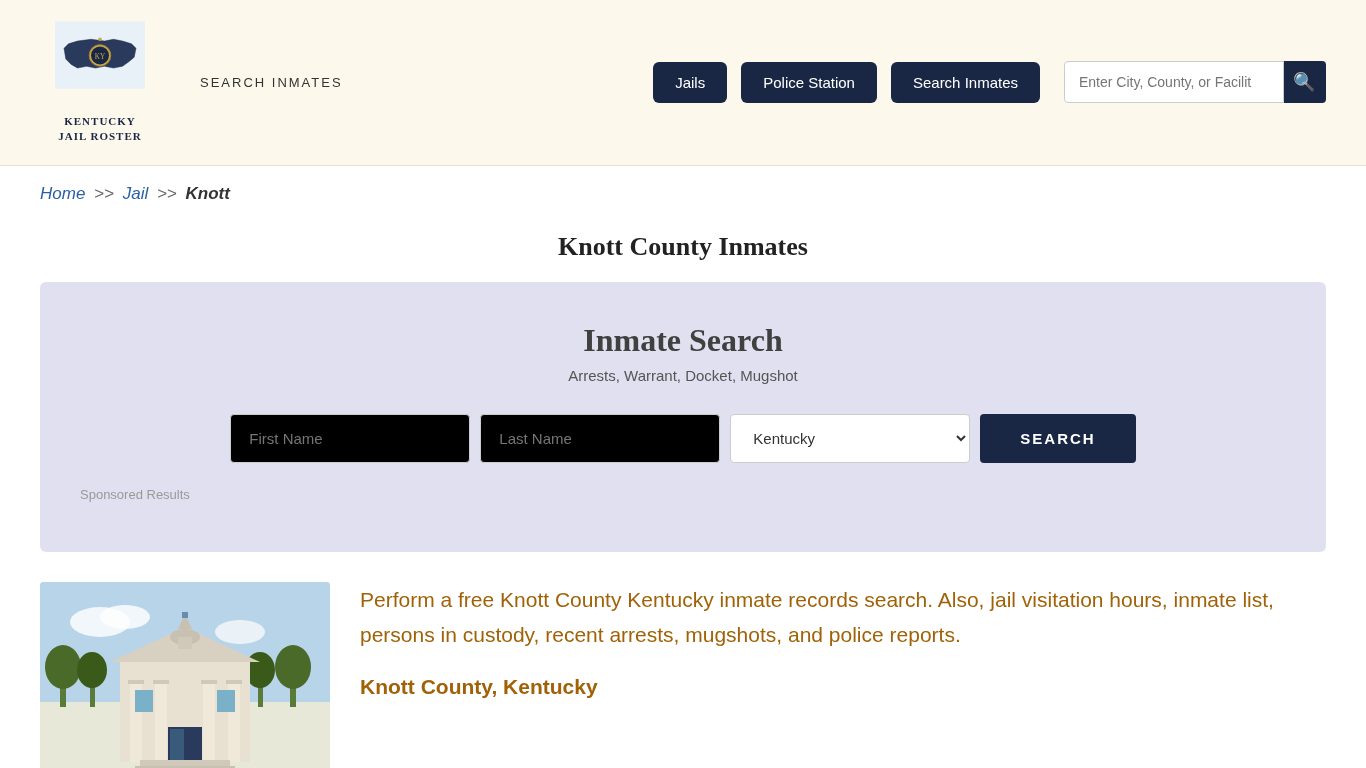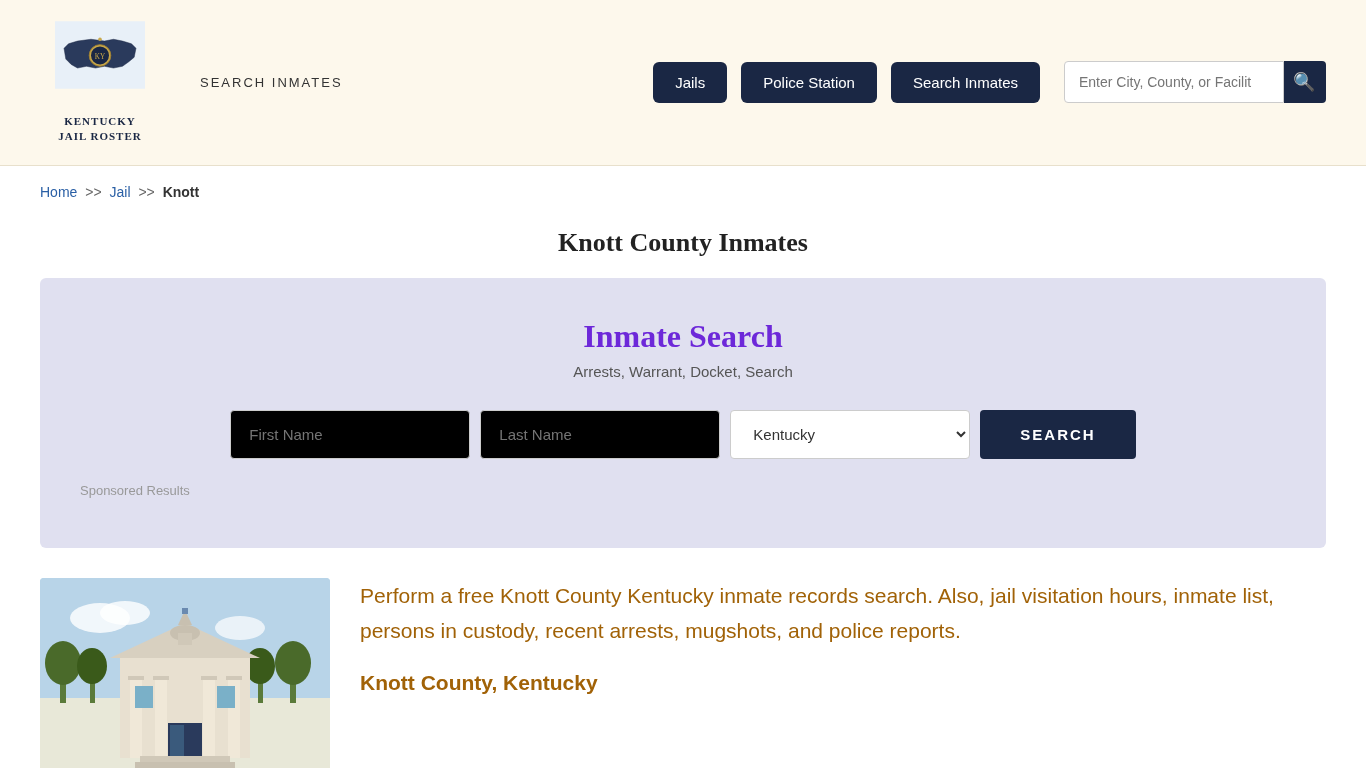--- a/index.html
+++ b/index.html
@@ -106,21 +106,22 @@
       font-size: 18px;
       display: flex;
       align-items: center;
       justify-content: center;
     }
 
     
     .breadcrumb-section {
       padding: 18px 40px;
       font-family: Arial, sans-serif;
-      font-size: 14px;
+      font-size: 17px;
+      font-style: italic;
     }
 
     .breadcrumb-section a {
       color: #2a5fa5;
       text-decoration: none;
     }
 
     .breadcrumb-separator {
       color: #666;
       margin: 0 4px;
@@ -149,21 +150,21 @@
       background: #e0e0f0;
       margin: 0 40px;
       border-radius: 6px;
       padding: 40px 40px 50px;
       text-align: center;
     }
 
     .inmate-search-title {
       font-size: 32px;
       font-weight: bold;
-      color: #6d28d9;
+      color: #404040;
       font-family: Georgia, serif;
       margin-bottom: 8px;
     }
 
     .inmate-search-subtitle {
       font-size: 15px;
       color: #555;
       font-family: Arial, sans-serif;
       margin-bottom: 30px;
     }
@@ -311,21 +312,21 @@
   <span class="breadcrumb-separator"> &gt;&gt; </span>
   <span class="breadcrumb-current">Knott</span>
 </div>
 
 <div class="page-title-section">
   <h1 class="page-title">Knott County Inmates</h1>
 </div>
 
 <div class="inmate-search-section">
   <h2 class="inmate-search-title">Inmate Search</h2>
-  <p class="inmate-search-subtitle">Arrests, Warrant, Docket, Search</p>
+  <p class="inmate-search-subtitle">Arrests, Warrant, Docket, Mugshot</p>
 
   <div class="search-form">
     <input type="text" class="search-input" placeholder="First Name" style="">
     <input type="text" class="search-input" placeholder="Last Name" style="">
     <select class="state-select">
       <option>Kentucky</option>
       <option>Alabama</option>
       <option>Alaska</option>
       <option>Arizona</option>
       <option>Arkansas</option>

